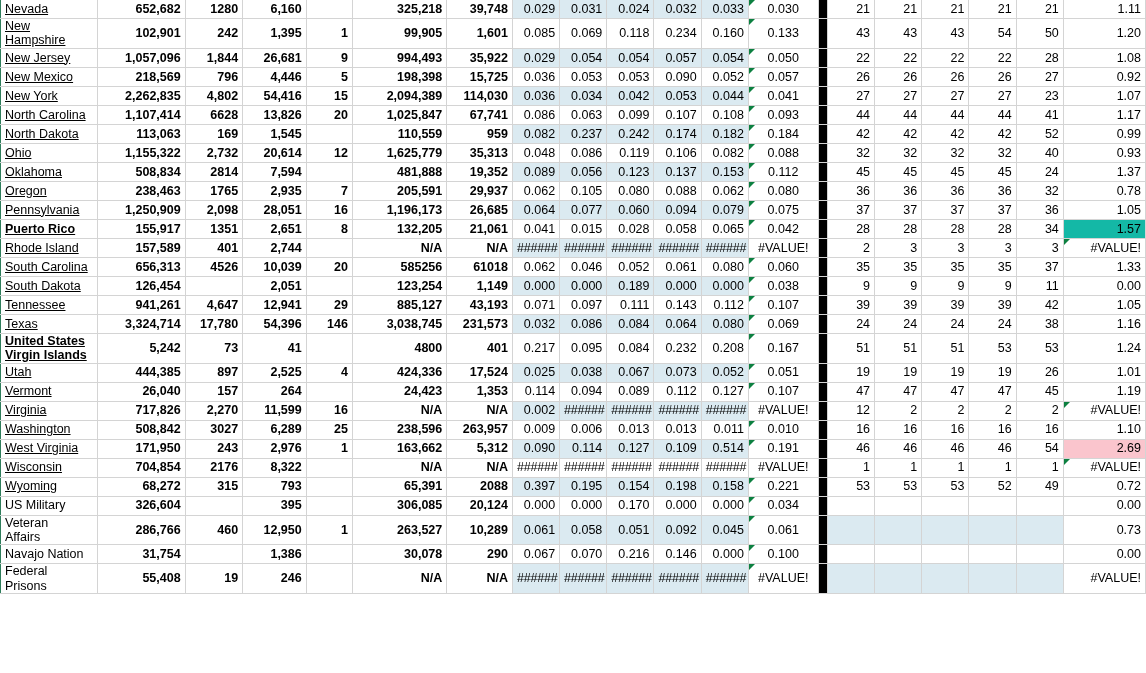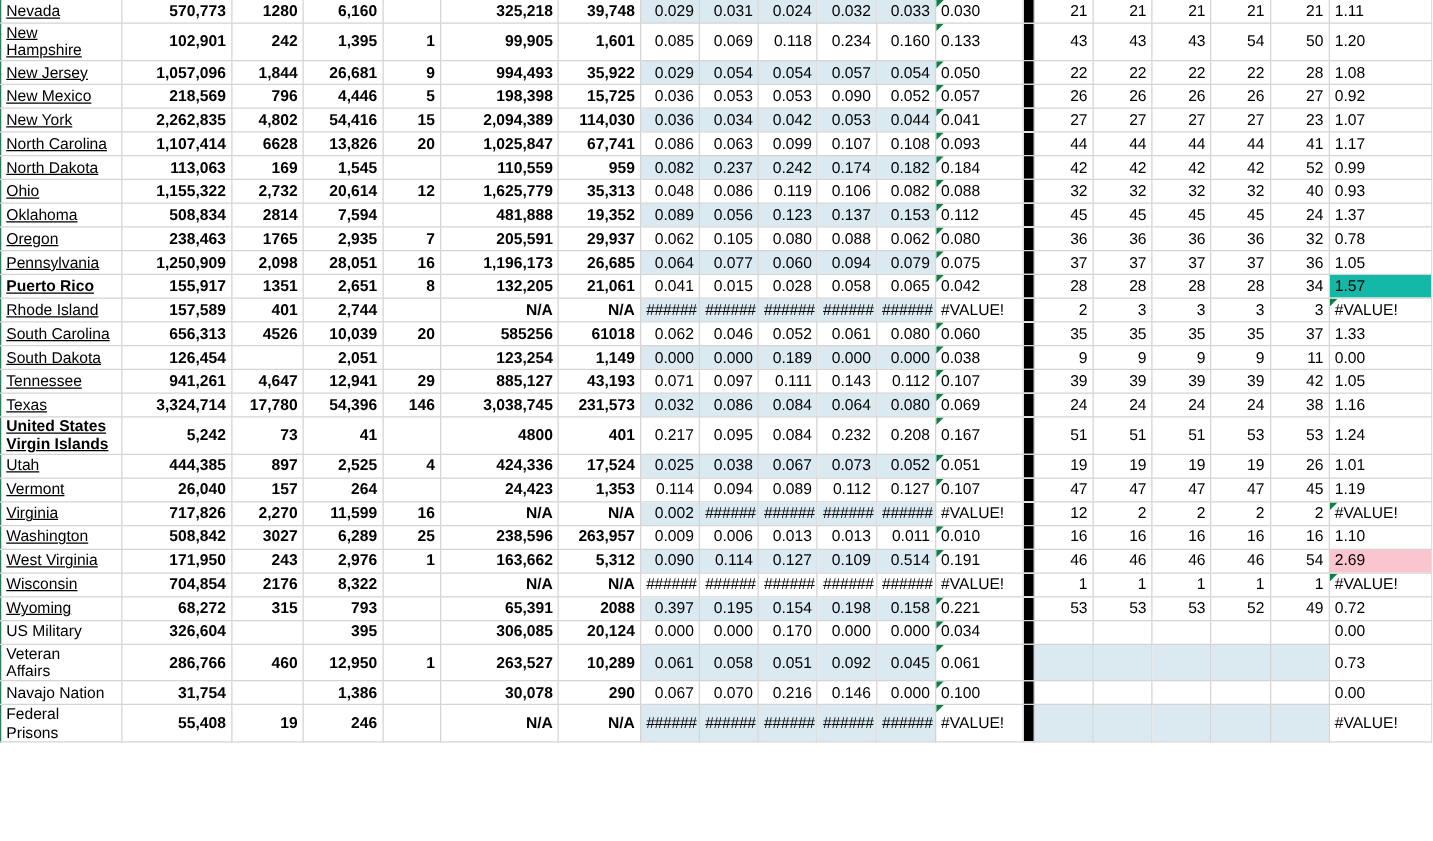--- a/index.html
+++ b/index.html
@@ -73,21 +73,21 @@
   }
   .pct {
     text-align: right;
     font-weight: normal;
   }
   .rank {
     text-align: right;
     font-weight: normal;
   }
   .ratio {
-    text-align: left;
+    text-align: right;
     font-weight: normal;
   }
   .band { background: #dbeaf1; }
   .hl-yellow { background: #14b8a6; }
   .hl-pink  { background: #fac5cd; }
   .blankband { background: #dbeaf1; }
 
   
   td.gap {
     background: #000000;
@@ -103,21 +103,21 @@
     position: absolute;
     top: 0;
     left: 0;
     width: 0;
     height: 0;
     border-top: 6px solid #0c8040;
     border-right: 6px solid transparent;
     z-index: 2;
   }
   
-  td.avg { text-align: left; padding-right: 6px; }
+  td.avg { text-align: center; padding-right: 6px; }
 
   td.hash { text-align: center; letter-spacing: -0.2px; }
 
   .tall2 { height: 36px; }
   .tall3 { height: 39px; }
 </style>
 </head>
 <body>
 
 <div id="sheet-wrap">
@@ -140,21 +140,21 @@
       <col class="c-rank">
         <col class="c-rank">
         <col class="c-rank">
         <col class="c-rank">
         <col class="c-rank">
       <col class="c-ratio">
     </colgroup>
     <tbody id="tbody">
         <tr>
           <td class="name "><span class="lnk">Nevada</span></td>
-          <td class="num ">570,773</td>
+          <td class="num ">652,682</td>
           <td class="num ">1280</td>
           <td class="num ">6,160</td>
           <td class="num "></td>
           <td class="num ">325,218</td>
           <td class="num ">39,748</td>
           <td class="pct  band">0.029</td>
           <td class="pct  band">0.031</td>
           <td class="pct  band">0.024</td>
           <td class="pct  band">0.032</td>
           <td class="pct  band">0.033</td>

